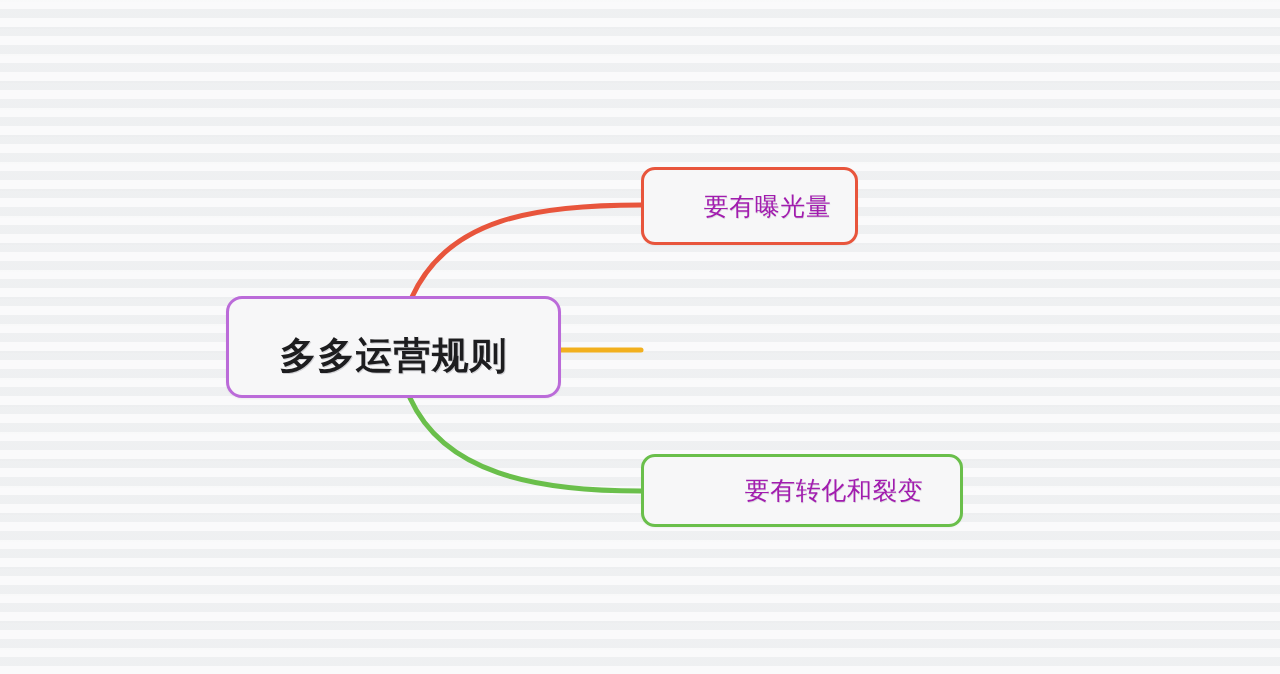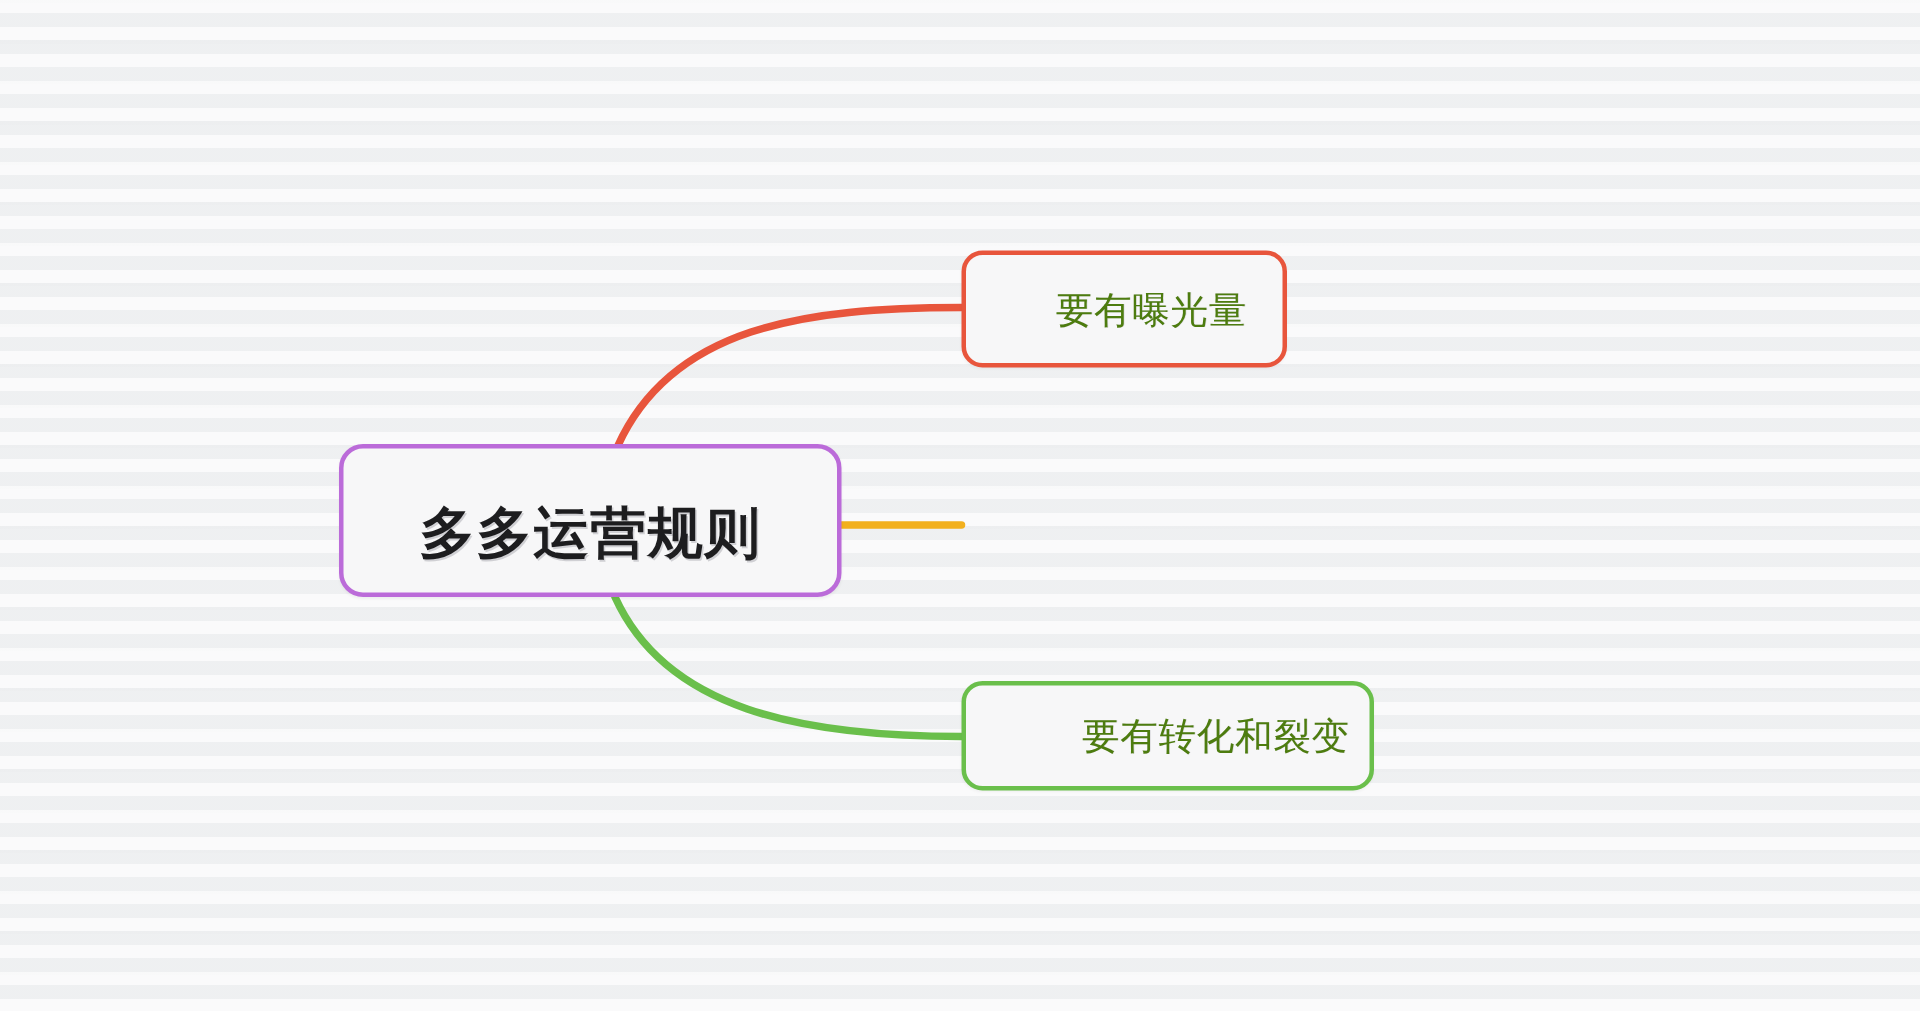--- a/index.html
+++ b/index.html
@@ -80,21 +80,21 @@
 
   
   .branch-node {
     border-width: 3px;
     border-radius: 14px;
     box-shadow: 0 1px 2px rgba(0,0,0,0.045);
   }
   .branch-node .node-label {
     font-size: 25px;
     font-weight: normal;
-    color: #4d7c0f;
+    color: #a21caf;
     letter-spacing: 0.5px;
     text-shadow: 0.5px 0.5px 0 rgba(140,140,150,0.25);
     white-space: nowrap;
     margin-left: 36px;
   }
 
   #node-branch-0 {
     left: 641px;
     top: 167px;
     width: 217px;
@@ -104,21 +104,21 @@
   #node-branch-1 {
     left: 641px;
     top: 311px;
     width: 277px;
     height: 78px;
     border-color: #f2b01e;
   }
   #node-branch-2 {
     left: 641px;
     top: 454px;
-    width: 275px;
+    width: 322px;
     height: 73px;
     border-color: #6abf4b;
     padding-left: 28px;
   }
 </style>
 </head>
 <body>
 
 <div id="mindmap-canvas">
 

